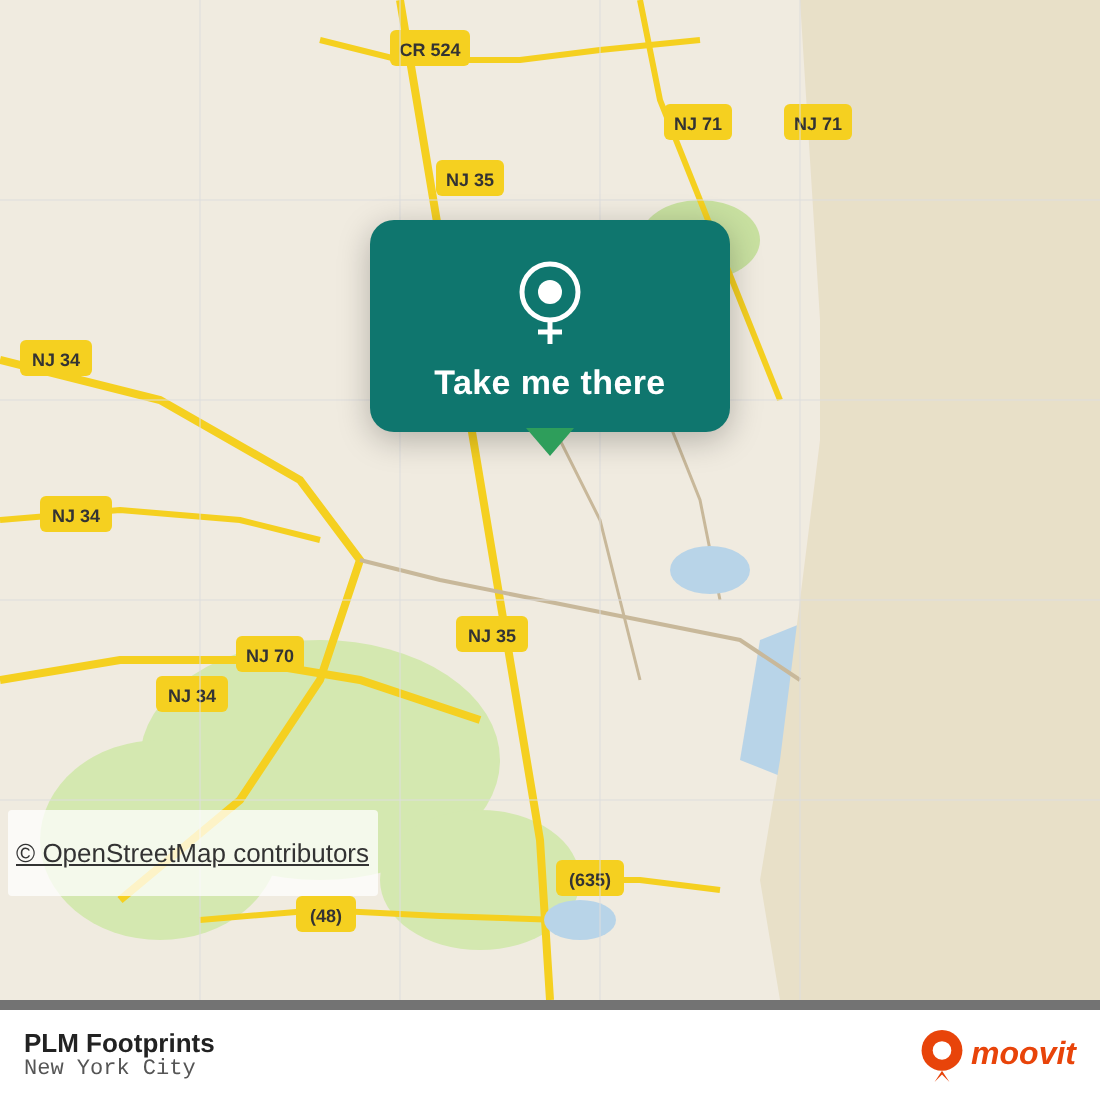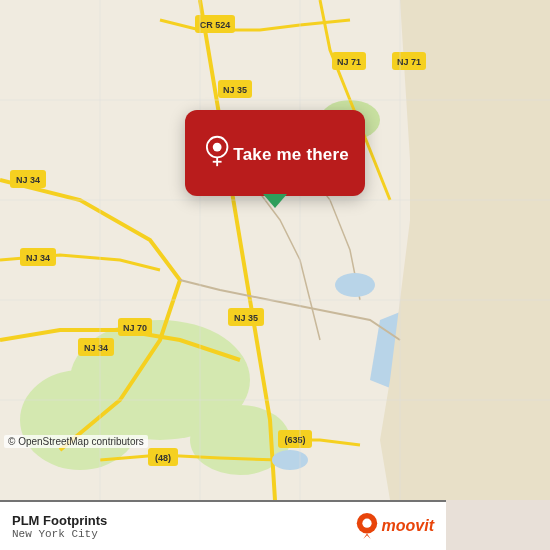--- a/index.html
+++ b/index.html
@@ -23,28 +23,28 @@
     
     .map-svg {
       width: 100%;
       height: 100%;
       position: absolute;
       top: 0; left: 0;
     }
 
     
     #bottom-bar {
-      width: 446px;
+      width: 550px;
       height: 50px;
       background: #ffffff;
       display: flex;
       align-items: center;
       justify-content: space-between;
       padding: 0 12px;
-      border-top: 2px solid #737373;
+      border-top: 5px solid #737373;
       position: relative;
     }
 
     #app-info {
       display: flex;
       flex-direction: column;
     }
 
     #app-name {
       font-size: 13px;
@@ -79,24 +79,24 @@
       font-style: italic;
     }
 
     
     #popup-card {
       position: absolute;
       top: 110px;
       left: 50%;
       transform: translateX(-50%);
       width: 180px;
-      background: #b91c1c;
+      background: #0f766e;
       border-radius: 12px;
       display: flex;
-      flex-direction: row;
+      flex-direction: column;
       align-items: center;
       padding: 18px 16px 14px;
       z-index: 10;
       box-shadow: 0 4px 16px rgba(0,0,0,0.25);
     }
 
     #popup-card::after {
       content: '';
       position: absolute;
       bottom: -12px;
@@ -124,26 +124,27 @@
       cursor: pointer;
       letter-spacing: 0.2px;
       white-space: nowrap;
     }
 
     
     #osm-attribution {
       position: absolute;
       bottom: 52px;
       left: 4px;
-      font-size: 10px;
+      font-size: 13px;
       color: #333;
       background: rgba(255,255,255,0.75);
-      padding: 1px 4px;
+      padding: 14px 4px;
       border-radius: 2px;
       z-index: 5;
+      text-decoration: underline;
     }
   </style>
 </head>
 <body>
 
 <div id="map-container">
 
   <svg class="map-svg" viewBox="0 0 550 500" xmlns="http://www.w3.org/2000/svg">
 
     <rect width="550" height="500" fill="#f0ebe0"></rect>

